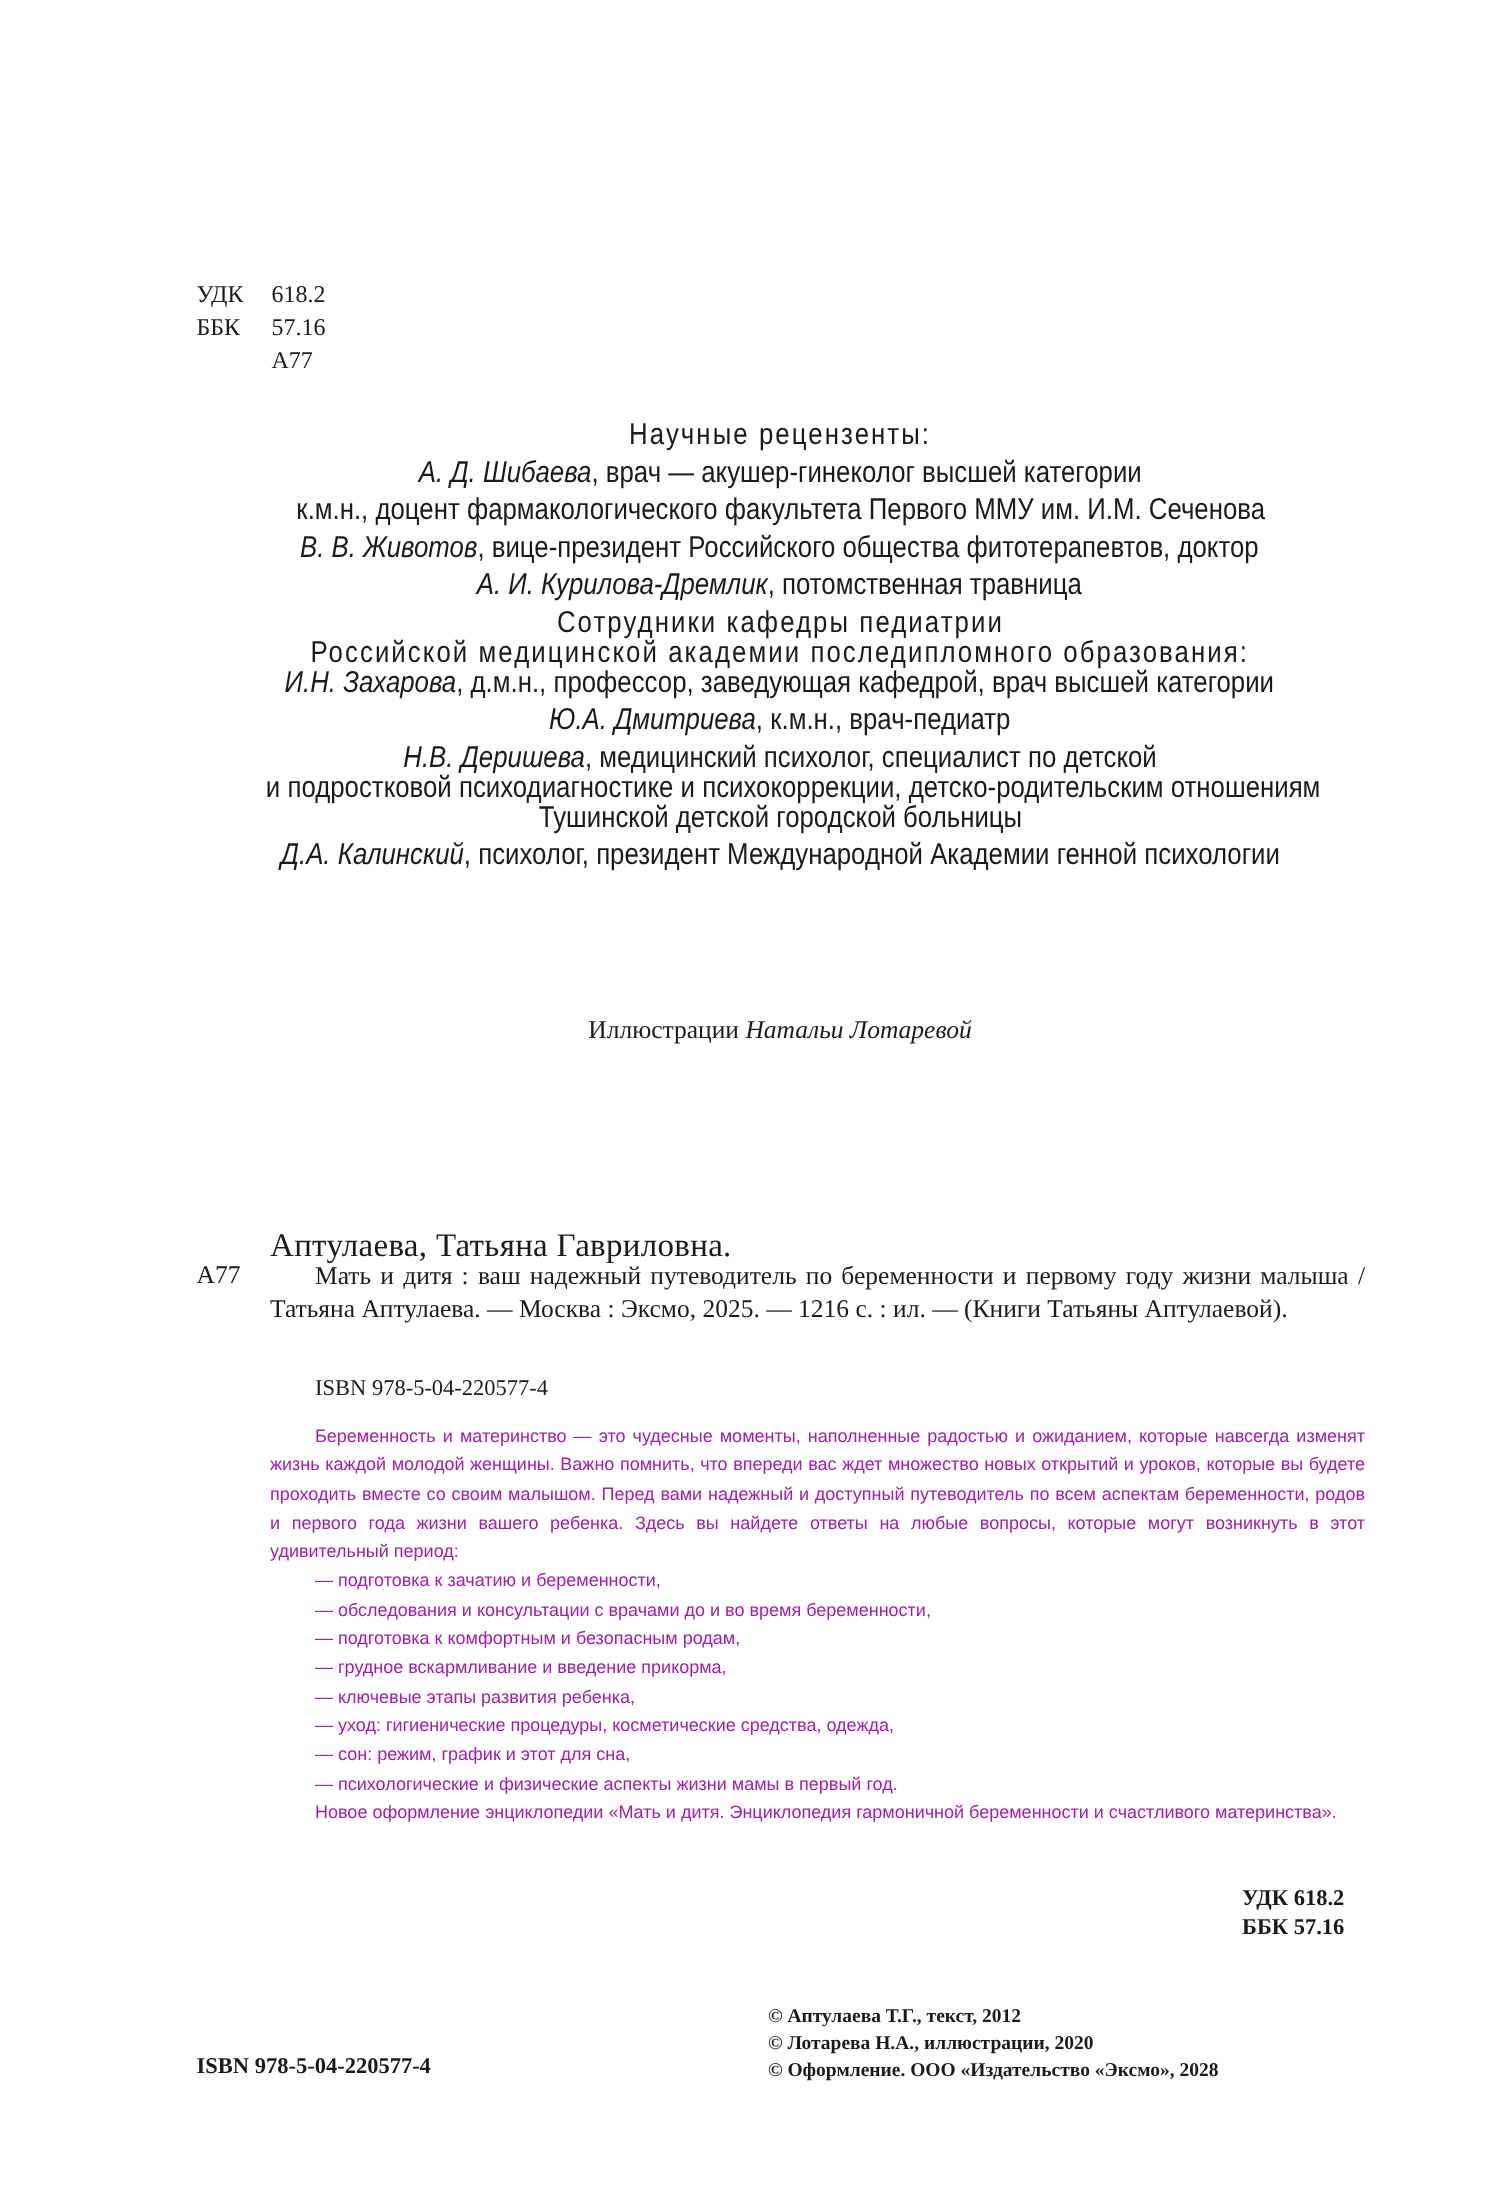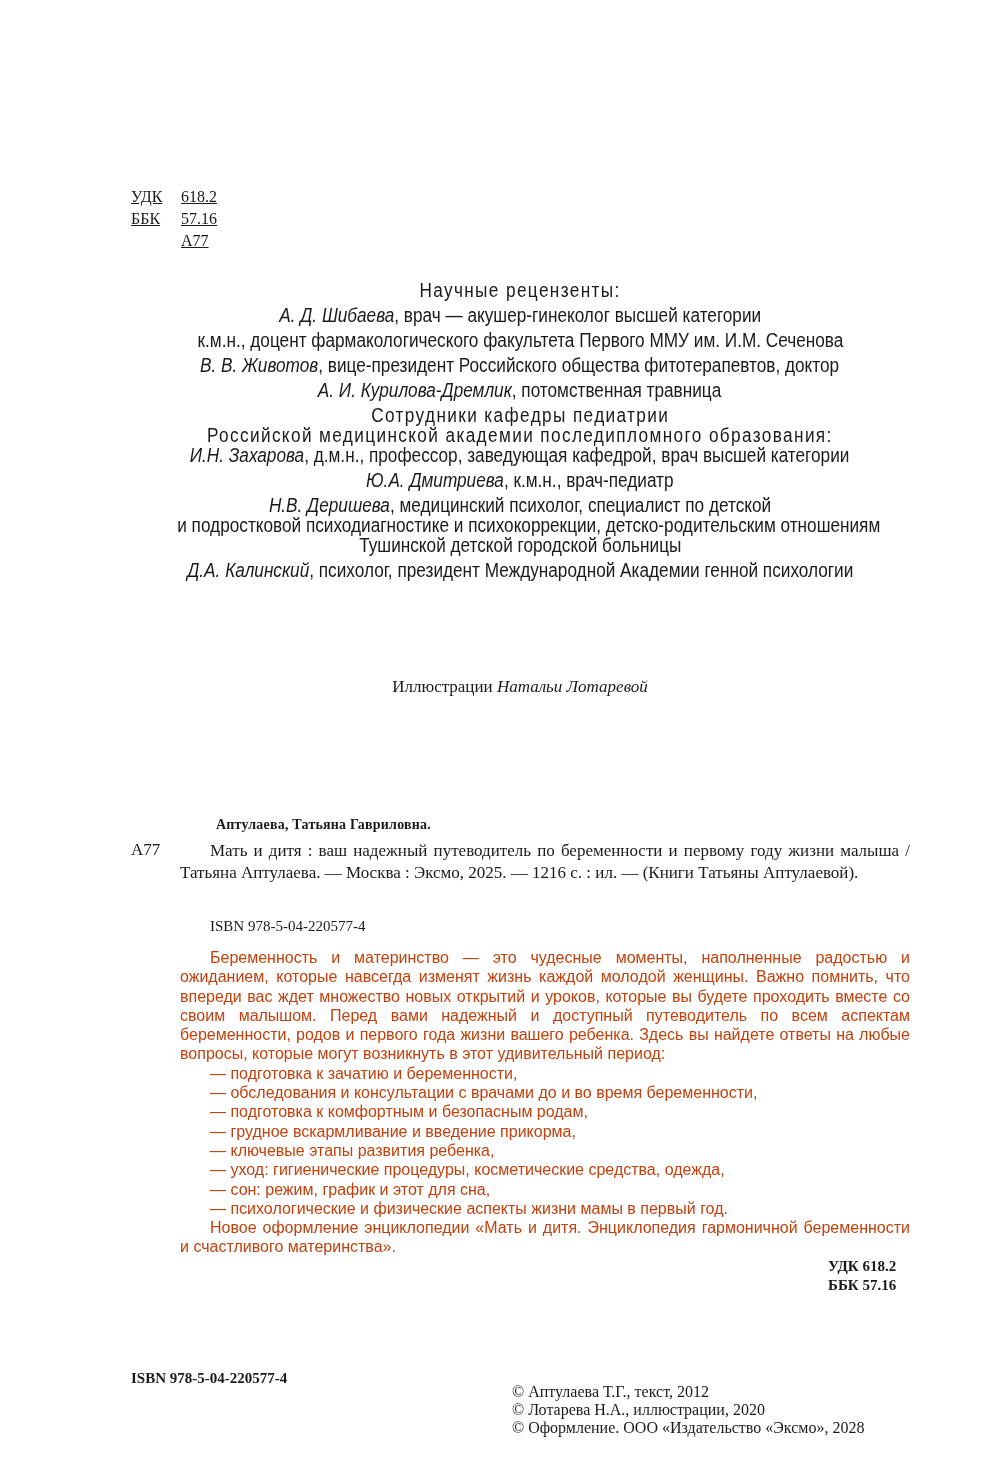--- a/index.html
+++ b/index.html
@@ -4,21 +4,21 @@
 <style>
   html, body { margin: 0; padding: 0; background: #ffffff; }
   body {
     width: 1000px; height: 1467px; position: relative; overflow: hidden;
     color: #1a1a1a;
     font-family: "Liberation Serif", "DejaVu Serif", serif;
   }
   .abs { position: absolute; }
 
   
-  .cls { left: 131px; top: 186px; font-size: 16px; line-height: 22px; text-decoration: underline; }
+  .cls { left: 131px; top: 186px; font-size: 16px; line-height: 22px; }
   .cls .row { display: flex; height: 22px; }
   .cls .k { width: 50px; }
 
   
   .rev {
     left: 120px; width: 800px; top: 280px;
     text-align: center;
     font-family: "Liberation Sans Narrow", "Liberation Sans", "DejaVu Sans Condensed", sans-serif;
     font-size: 20px; line-height: 20px;
     transform-origin: 50% 0;
@@ -26,44 +26,44 @@
   .rev .heading { letter-spacing: 1.6px; }
   .rev .entry { margin-top: 5px; }
   .rev .entry.tight { margin-top: 0; }
   .rev i { font-style: italic; }
   .narrow { display: inline-block; transform: scaleX(0.86); transform-origin: 50% 50%; white-space: nowrap; }
 
   .illus { left: 0; width: 1040px; top: 677px; text-align: center; font-size: 17px; }
   .illus i { font-style: italic; }
 
   
-  .author { left: 180px; top: 817px; font-weight: bold; font-size: 14px; letter-spacing: 0.2px; margin-left: 36px; }
+  .author { left: 180px; top: 817px; font-weight: normal; font-size: 22px; letter-spacing: 0.2px; }
   .a77 { left: 131px; top: 840px; font-size: 17px; }
   .card {
     left: 180px; width: 730px; top: 840px;
     font-size: 17px; line-height: 22px;
     text-align: justify;
   }
   .card .first { text-indent: 30px; }
   .isbn-line { left: 210px; top: 918px; font-size: 15px; }
 
   .annot {
     left: 180px; width: 730px; top: 948px;
     font-family: "Liberation Sans Narrow", "Liberation Sans", sans-serif;
-    font-size: 16px; line-height: 19.3px;
-    color: #c2410c;
+    font-size: 12px; line-height: 19.3px;
+    color: #a21caf;
   }
   .annot p { margin: 0; text-align: justify; text-indent: 30px; }
   .annot ul { list-style: none; margin: 0; padding: 0 0 0 30px; }
   .annot li { margin: 0; }
 
   .udk2 { left: 828px; top: 1257px; font-weight: bold; font-size: 15px; line-height: 19px; }
 
   .isbn-bottom { left: 131px; top: 1370px; font-weight: bold; font-size: 15px; }
-  .copy { left: 512px; top: 1335px; font-weight: normal; font-size: 16px; line-height: 18px; margin-top: 48px; }
+  .copy { left: 512px; top: 1335px; font-weight: bold; font-size: 13px; line-height: 18px; }
 </style>
 </head>
 <body>
 
 <div class="abs cls">
   <div class="row">
     <span class="k">УДК</span>
     <span>618.2</span>
   </div>
   <div class="row">

